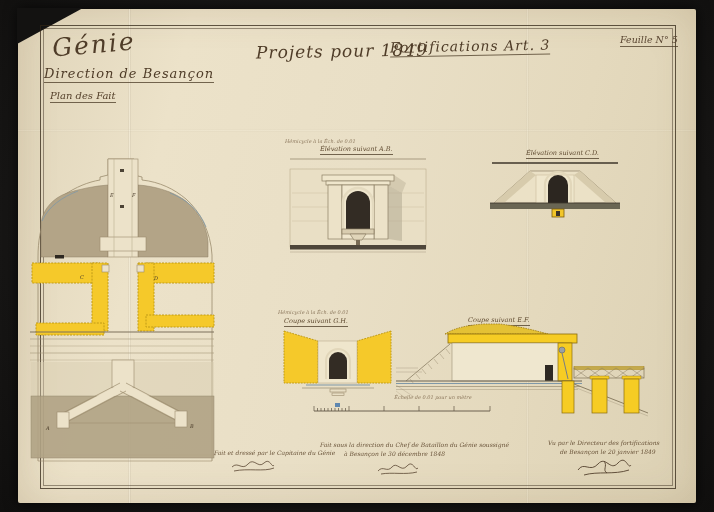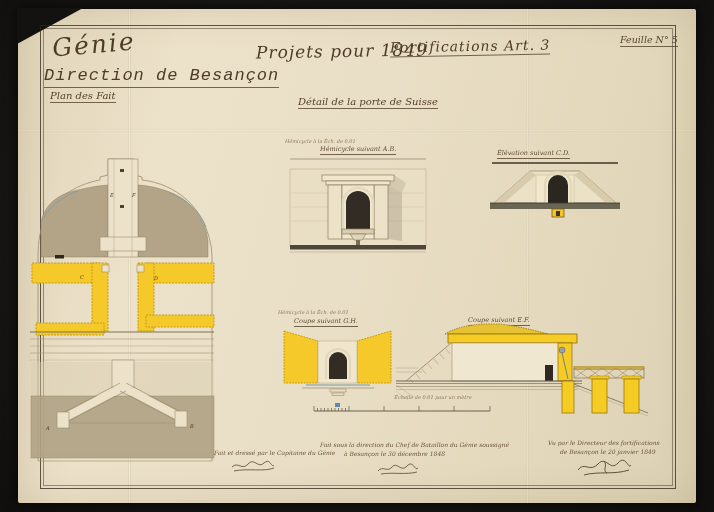--- a/index.html
+++ b/index.html
@@ -14,21 +14,21 @@
   .crease-v{position:absolute;top:0;width:3px;height:100%;
         background:linear-gradient(90deg,rgba(90,70,40,.10),rgba(255,252,240,.28),rgba(90,70,40,.12));}
   .crease-h{position:absolute;left:0;width:100%;height:3px;
         background:linear-gradient(180deg,rgba(90,70,40,.08),rgba(255,252,240,.22),rgba(90,70,40,.10));}
   .frame{position:absolute;left:22px;top:16px;right:20px;bottom:14px;
          border:1.4px solid rgba(48,36,20,.75);}
   .frame::after{content:"";position:absolute;inset:2px;border:1px solid rgba(48,36,20,.45);}
   .txt{position:absolute;font-style:italic;white-space:nowrap;line-height:1.1;}
   .u{border-bottom:1px solid rgba(74,58,36,.75);padding-bottom:1px;}
   .script-big{font-size:25px;letter-spacing:2px;transform:rotate(-5deg);color:#4f3c28;}
-  .script-med{font-size:17px;letter-spacing:1px;color:#4f3c28;font-family:Liberation Mono, monospace;}
+  .script-med{font-size:13px;letter-spacing:1px;color:#4f3c28;}
   .script-sm{font-size:10px;color:#56422c;}
   .title1{font-size:17px;letter-spacing:1px;color:#4f3c28;}
   .title2{font-size:14px;letter-spacing:1px;color:#4f3c28;}
   .cap{font-size:6.5px;color:#5f4a30;}
   .capxs{font-size:5px;color:#7a6449;opacity:.85;}
   .sig{font-size:6px;color:#6a543a;}
   .fig{position:absolute;}
   svg text{font-family:"DejaVu Serif",serif;}
 </style>
 </head>
@@ -42,21 +42,20 @@
   <div class="crease-v" style="left:508px;opacity:.6"></div>
   <div class="crease-h" style="top:120px;opacity:.5"></div>
   <div class="frame"></div>
 
   <div class="txt script-big" style="left:34px;top:22px">Génie</div>
   <div class="txt script-med u" style="left:26px;top:58px">Direction de Besançon</div>
   <div class="txt script-sm u" style="left:32px;top:81px">Plan des Fait</div>
 
   <div class="txt title1" style="left:238px;top:33px;transform:rotate(-1deg)">Projets pour 1849</div>
   <div class="txt title2 u" style="left:372px;top:30px;transform:rotate(-1deg)">Fortifications Art. 3</div>
-  <div class="txt script-sm u" style="left:280px;top:87px">Détail de la porte de Suisse</div>
 
   <div class="txt u" style="left:602px;top:26px;font-size:9.5px">Feuille N° 5</div>
 
   <svg class="fig" style="left:10px;top:140px" width="212" height="322" viewBox="0 0 212 322">
     <g fill="none" stroke="#9b8b6d" stroke-width="0.8">
       <path d="M10,312 L10,108 C10,76 20,56 36,46 C48,38 60,33 72,31 L72,28 L80,26 L80,10 L106,10 L106,26 L114,28 L114,31 C132,33 146,40 158,50 C172,62 183,84 184,106 L184,312"></path>
       <line x1="10" y1="312" x2="184" y2="312" stroke-width="0.6"></line>
       <line x1="6" y1="306" x2="188" y2="306" stroke-width="0.5" opacity="0.7"></line>
     </g>
     <g stroke="#8c7f64" stroke-width="0.5">
@@ -111,21 +110,21 @@
       <text x="18" y="281">A</text>
       <text x="162" y="279">B</text>
       <text x="52" y="130">C</text>
       <text x="126" y="131">D</text>
       <text x="82" y="48">E</text>
       <text x="104" y="48">F</text>
     </g>
   </svg>
 
   <div class="txt capxs" style="left:267px;top:130px">Hémicycle à la Éch. de 0.01</div>
-  <div class="txt cap u" style="left:302px;top:137px">Hémicycle suivant A.B.</div>
+  <div class="txt cap u" style="left:302px;top:137px">Élévation suivant A.B.</div>
   <svg class="fig" style="left:270px;top:146px" width="140" height="104" viewBox="0 0 140 104">
     <line x1="2" y1="4" x2="138" y2="4" stroke="#8c7f64" stroke-width="0.7"></line>
     <rect x="2" y="14" width="136" height="78" fill="#e9dfc5" stroke="#b4a584" stroke-width="0.5"></rect>
     <g stroke="#cdbfa0" stroke-width="0.5">
       <line x1="4" y1="38" x2="40" y2="38"></line>
           <line x1="4" y1="52" x2="40" y2="52"></line>
       <line x1="4" y1="66" x2="40" y2="66"></line>
           <line x1="100" y1="38" x2="136" y2="38"></line>
       <line x1="100" y1="52" x2="136" y2="52"></line>
           <line x1="100" y1="66" x2="136" y2="66"></line>
@@ -141,37 +140,37 @@
       <path d="M55,74 L55,48 A15 15 0 0 1 85,48 L85,74" fill="none" stroke="#e4dabf" stroke-width="2.4"></path>
       <path d="M58,74 L58,48 A12 12 0 0 1 82,48 L82,74 Z" fill="#332c24" stroke="none"></path>
       <rect x="54" y="74" width="32" height="5" fill="#d9cdb0"></rect>
       <polygon points="62,79 78,79 74,85 66,85" fill="#e0d5b9"></polygon>
     </g>
     <rect x="68" y="85" width="4" height="7" fill="#7a6c55"></rect>
     <rect x="2" y="90" width="136" height="4.5" fill="#4e463a"></rect>
     <line x1="2" y1="97" x2="138" y2="97" stroke="#8c7f64" stroke-width="0.5" opacity=".7"></line>
   </svg>
 
-  <div class="txt cap u" style="left:479px;top:141px">Élévation suivant C.D.</div>
+  <div class="txt cap u" style="left:508px;top:141px">Élévation suivant C.D.</div>
   <svg class="fig" style="left:472px;top:150px" width="130" height="64" viewBox="0 0 130 64">
     <line x1="2" y1="4" x2="128" y2="4" stroke="#3e362a" stroke-width="1.4"></line>
     <polygon points="4,44 40,12 90,12 126,44" fill="#ebe1c6" stroke="#8c7f64" stroke-width="0.7"></polygon>
     <polygon points="4,44 40,12 46,16 14,44" fill="#d7cbac"></polygon>
     <polygon points="126,44 90,12 84,16 116,44" fill="#d7cbac"></polygon>
     <rect x="46" y="16" width="38" height="28" fill="#f0e7cd" stroke="#c2b494" stroke-width="0.5"></rect>
     <path d="M55,44 L55,26 A13 13 0 0 1 81,26 L81,44" fill="none" stroke="#e2d7ba" stroke-width="2.2"></path>
     <path d="M58,44 L58,26 A10 10 0 0 1 78,26 L78,44 Z" fill="#2c2620"></path>
     <rect x="0" y="44" width="130" height="6" fill="#6a6654"></rect>
     <line x1="0" y1="44" x2="130" y2="44" stroke="#3c362c" stroke-width="0.8"></line>
     <rect x="62" y="50" width="12" height="8" fill="#f2c62a" stroke="#7a5c10" stroke-width="0.8"></rect>
     <rect x="66" y="52" width="4" height="5" fill="#3a332a"></rect>
   </svg>
 
   <div class="txt capxs" style="left:260px;top:301px">Hémicycle à la Éch. de 0.01</div>
-  <div class="txt cap u" style="left:276px;top:309px">Coupe suivant G.H.</div>
+  <div class="txt cap u" style="left:266px;top:309px">Coupe suivant G.H.</div>
   <svg class="fig" style="left:262px;top:318px" width="115" height="88" viewBox="0 0 115 88">
     <g fill="#f5c92a" stroke="#c09b16" stroke-width="1" stroke-dasharray="1.8,1.1">
       <polygon points="4,4 38,14 38,56 4,56"></polygon>
       <polygon points="111,4 77,14 77,56 111,56"></polygon>
     </g>
     <rect x="38" y="14" width="39" height="42" fill="#efe6cc" stroke="#b4a584" stroke-width="0.5"></rect>
     <path d="M46,52 L46,34 A12 12 0 0 1 70,34 L70,52" fill="none" stroke="#e2d7ba" stroke-width="2"></path>
     <path d="M49,52 L49,34 A9 9 0 0 1 67,34 L67,52 Z" fill="#332c24"></path>
     <line x1="26" y1="58" x2="90" y2="58" stroke="#7f98a8" stroke-width="1.2"></line>
     <line x1="22" y1="61" x2="94" y2="61" stroke="#8c7f64" stroke-width="0.6"></line>

